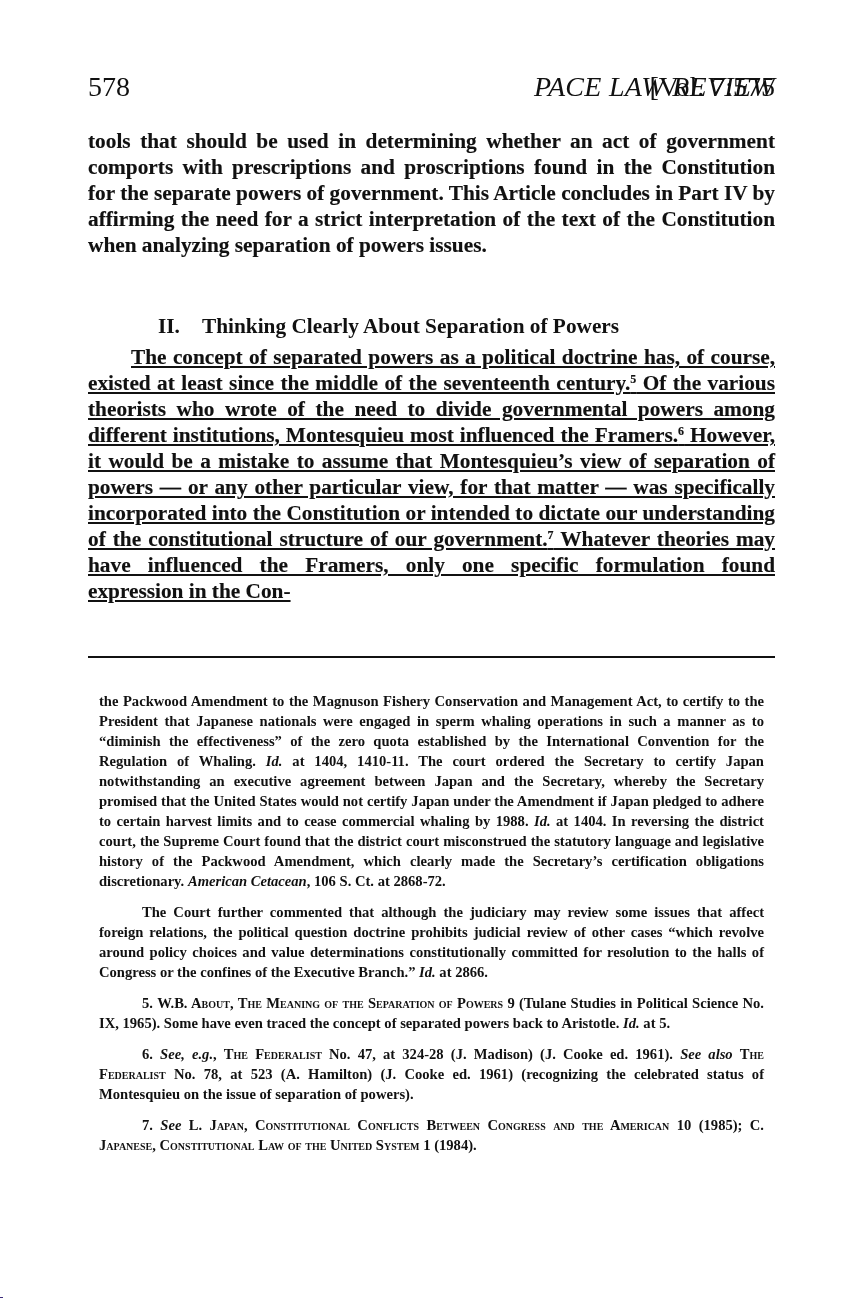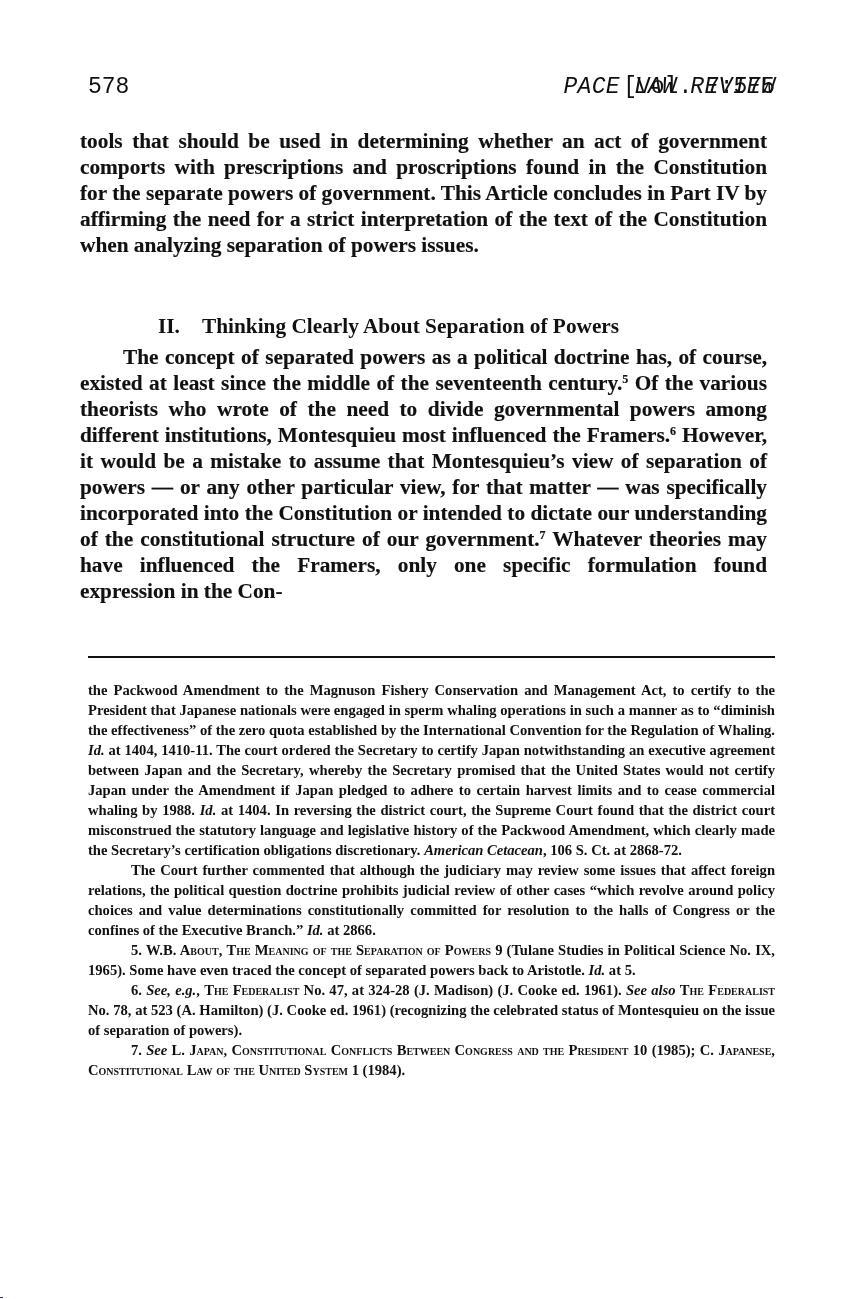--- a/index.html
+++ b/index.html
@@ -2,53 +2,53 @@
 <html><head>
   <meta charset="utf-8">
   <style>
     html, body { margin: 0; padding: 0; background: #ffffff; }
     body {
       width: 863px; height: 1299px; position: relative; overflow: hidden;
       font-family: "Liberation Serif", "DejaVu Serif", serif; color: #111111;
     }
     .header {
       position: absolute; top: 74px; left: 88px; width: 687px; height: 26px;
-      font-size: 23px; line-height: 26px; font-family: Liberation Mono, monospace;
+      font-size: 28px; line-height: 26px;
     }
     .header .page-num { position: absolute; left: 0; top: 0; }
     .header .journal { position: absolute; left: 0; right: 0; top: 0; text-align: right; font-style: italic; letter-spacing: 0.3px; padding-left: 10px;}
     .header .vol { position: absolute; right: 0; top: 0; text-align: center; }
 
     .body-text {
-      position: absolute; left: 80px; width: 687px;
+      position: absolute; left: 88px; width: 687px;
       font-size: 21.3px; line-height: 26px; text-align: justify;
       font-weight: bold; -webkit-text-stroke: 0.15px #111;
     }
     .body-text p { margin: 0; }
     .indent { text-indent: 43px; }
     .para1 { top: 128px; }
     .section-heading {
       position: absolute; top: 313px; left: 88px; width: 687px;
       font-size: 21.3px; line-height: 26px; padding-left: 70px; box-sizing: border-box;
       font-weight: bold;
       font-family: Liberation Serif, serif;
     }
     .section-heading .num { display: inline-block; width: 44px; }
-    .para2 { top: 344px; }
+    .para2 { top: 344px; text-decoration: underline; }
     sup { font-size: 12px; line-height: 0; vertical-align: 7px; }
 
     .rule {
       position: absolute; top: 656px; left: 88px; width: 687px; height: 2px; background: #111;
     }
 
     .footnotes {
       position: absolute; top: 680px; left: 88px; width: 687px;
       font-size: 14.6px; line-height: 20px; text-align: justify; font-weight: bold;
     }
-    .footnotes p { margin: 0; }
+    .footnotes p { margin: 11px; }
     .sc { font-variant: small-caps; }
     .it { font-style: italic; }
     .scan-mark { position: absolute; left: 0; top: 1297px; width: 3px; height: 1px; background: #3a2a7a; }
   </style>
 </head>
 <body>
 
 <div class="header">
   <span class="page-num">578</span>
   <span class="journal">PACE LAW REVIEW</span>
@@ -78,17 +78,17 @@
   <p class="indent">
     <span>The Court further commented that although the judiciary may review some issues that affect foreign relations, the political question doctrine prohibits judicial review of other cases “which revolve around policy choices and value determinations constitutionally committed for resolution to the halls of Congress or the confines of the Executive Branch.” </span><span class="it">Id.</span><span> at 2866.</span>
   </p>
   <p class="indent">
     <span>5. </span><span class="sc">W.B. About</span><span>, </span><span class="sc">The Meaning of the Separation of Powers</span><span> 9 (Tulane Studies in Political Science No. IX, 1965). Some have even traced the concept of separated powers back to Aristotle. </span><span class="it">Id.</span><span> at 5.</span>
   </p>
   <p class="indent">
     <span>6. </span><span class="it">See, e.g.</span><span>, </span><span class="sc">The Federalist</span><span> No. 47, at 324-28 (J. Madison) (J. Cooke ed. 1961). </span><span class="it">See also</span><span> </span><span class="sc">The Federalist</span><span> No. 78, at 523 (A. Hamilton) (J. Cooke ed. 1961) (recognizing the celebrated status of Montesquieu on the issue of separation of powers).</span>
   </p>
   <p class="indent">
-    <span>7. </span><span class="it">See</span><span> L. </span><span class="sc">Japan</span><span>, </span><span class="sc">Constitutional Conflicts Between Congress and the President</span><span> 10 (1985); C. </span><span class="sc">Japanese</span><span>, </span><span class="sc">Constitutional Law of the United System</span><span> 1 (1984).</span>
+    <span>7. </span><span class="it">See</span><span> L. </span><span class="sc">Japan</span><span>, </span><span class="sc">Constitutional Conflicts Between Congress and the American</span><span> 10 (1985); C. </span><span class="sc">Japanese</span><span>, </span><span class="sc">Constitutional Law of the United System</span><span> 1 (1984).</span>
   </p>
 </div>
 
 <div class="scan-mark"></div>
 
 </body></html>

